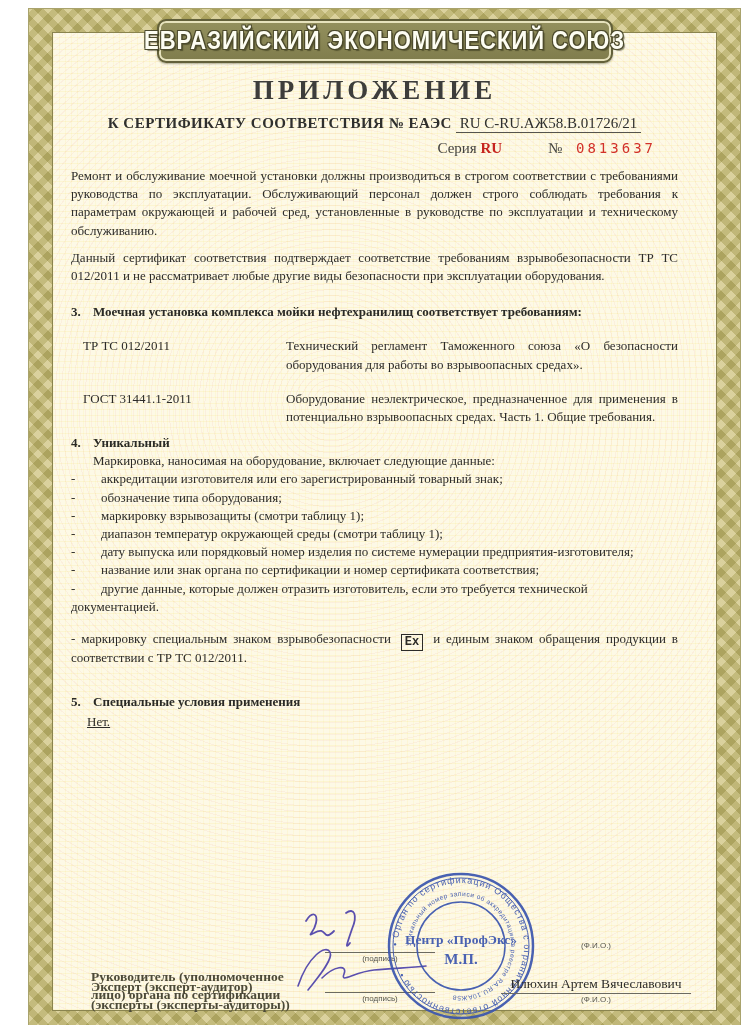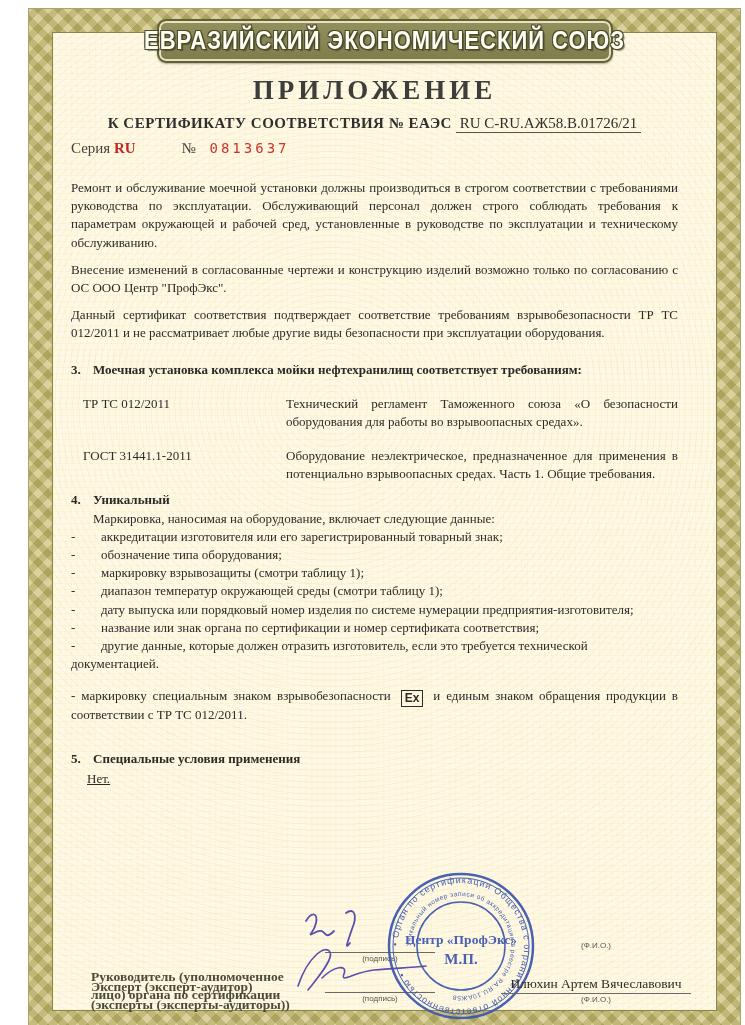--- a/index.html
+++ b/index.html
@@ -51,40 +51,40 @@
   .doc-title{
     margin-top:42px;text-align:center;
     font-size:27px;font-weight:bold;letter-spacing:4px;color:#3d3d3b;
   }
   .cert-line{
     margin-top:9px;text-align:center;color:#2f2f2d;font-size:15px;white-space:nowrap;
   }
   .cert-line .lbl{font-weight:bold;letter-spacing:.5px;}
   .cert-line .num{border-bottom:1px solid #55544e;padding:0 4px 1px 4px;}
   .series-line{
-    margin-top:8px;font-size:15px;color:#44433e;padding-right:22px;
+    margin-top:8px;text-align:right;font-size:15px;color:#44433e;padding-right:22px;
   }
   .series-line .red{color:#c6251f;font-weight:bold;}
   .series-line .no-sign{margin-left:42px;margin-right:10px;}
   .series-line .blank-num{color:#d2312a;font-family:"DejaVu Sans Mono", monospace;letter-spacing:3px;font-size:14px;}
   
-  .bodytext{margin-top:22px;font-size:13px;line-height:1.4;color:#2c2b28;}
+  .bodytext{margin-top:10px;font-size:13px;line-height:1.4;color:#2c2b28;}
   .para{text-align:justify;margin:0 0 9px 0;}
   .sec{margin-top:18px;}
   .sec-head{display:flex;font-weight:bold;color:#2a2a26;}
   .sec-num{width:22px;flex:0 0 22px;}
   .req-row{display:flex;margin-top:16px;}
   .req-code{flex:0 0 215px;padding-left:12px;box-sizing:border-box;}
   .req-text{flex:1;text-align:justify;}
   .sec4-body{padding-left:22px;}
   .mark-item .dash{display:inline-block;width:30px;}
   .ex-para{margin-top:14px;text-align:justify;}
   .ex-box{
     display:inline-block;border:1.5px solid #2c2b28;font-weight:bold;
-    font-family:Liberation Sans, sans-serif;font-size:12px;
+    font-family:Liberation Mono, monospace;font-size:12px;
     padding:1px 3px 2px 3px;line-height:1;margin:0 4px;transform:translateY(2px);
   }
   .sec5-text{padding-left:16px;margin-top:2px;text-decoration:underline;}
   
   .footer-label{
     position:absolute;font-weight:bold;font-size:13.5px;line-height:1.35;color:#4c4a38;
   }
   .sig-block{position:absolute;width:110px;text-align:center;margin-left:32px;}
   .sig-line{border-bottom:1px solid #6b6a60;height:14px;}
   .caption{font-size:8px;color:#55544c;margin-top:1px;font-family:"Liberation Sans", sans-serif;}
@@ -115,21 +115,20 @@
 
       <div class="series-line">
         <span>Серия</span>
         <span class="red">RU</span>
         <span class="no-sign">№</span>
         <span class="blank-num">0813637</span>
       </div>
 
       <div class="bodytext">
         <p class="para">Ремонт и обслуживание моечной установки должны производиться в строгом соответствии с требованиями руководства по эксплуатации. Обслуживающий персонал должен строго соблюдать требования к параметрам окружающей и рабочей сред, установленные в руководстве по эксплуатации и техническому обслуживанию.</p>
-        <p class="para">Внесение изменений в согласованные чертежи и конструкцию изделий возможно только по согласованию с ОС ООО Центр "ПрофЭкс".</p>
         <p class="para">Данный сертификат соответствия подтверждает соответствие требованиям взрывобезопасности ТР ТС 012/2011 и не рассматривает любые другие виды безопасности при эксплуатации оборудования.</p>
 
         <div class="sec">
           <div class="sec-head">
             <span class="sec-num">3.</span>
             <span>Моечная установка комплекса мойки нефтехранилищ соответствует требованиям:</span>
           </div>
           <div class="req-row">
             <span class="req-code">ТР ТС 012/2011</span>
             <span class="req-text">Технический регламент Таможенного союза «О безопасности оборудования для работы во взрывоопасных средах».</span>

